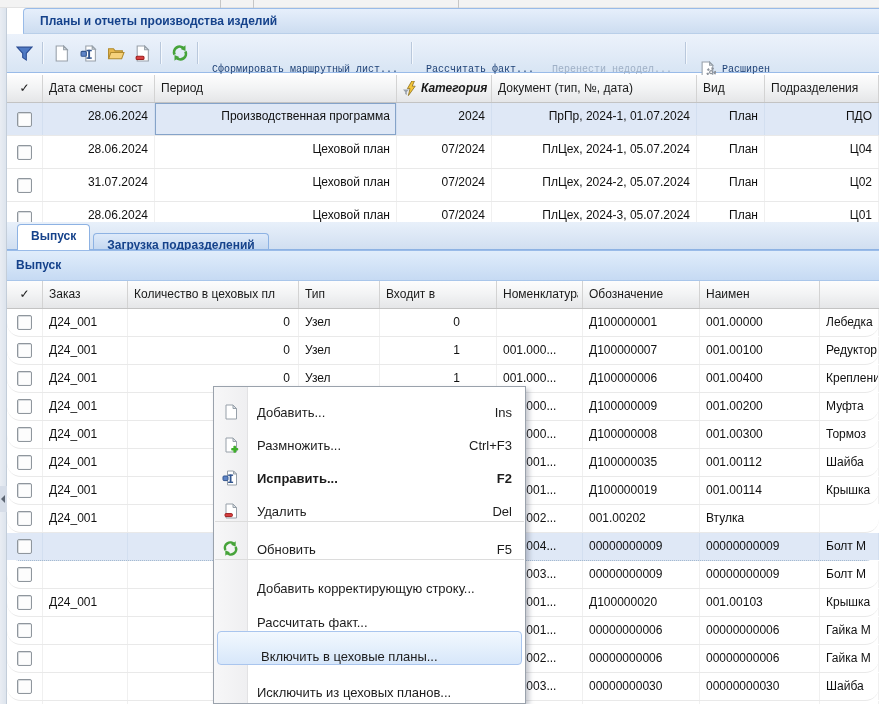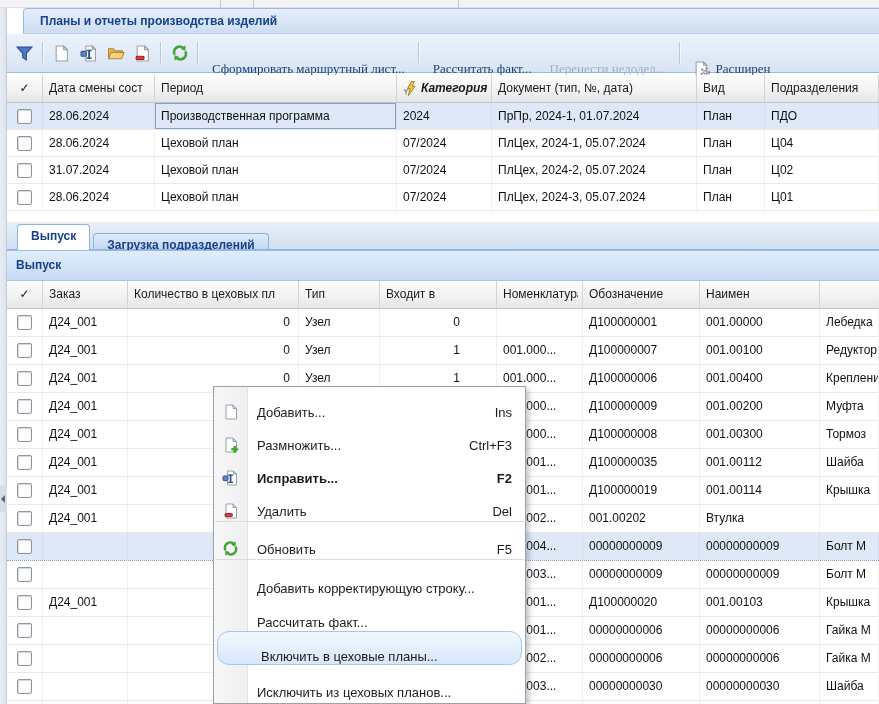--- a/index.html
+++ b/index.html
@@ -18,36 +18,36 @@
   
   .titlebar{left:23px;top:8px;width:872px;height:26px;background:linear-gradient(#e6effb,#cdddf1);
       border:1px solid #99bbe8;border-bottom:1px solid #b9cfe9;border-radius:4px 4px 0 0;
       line-height:25px;padding-left:16px;font-weight:bold;color:#15428b;}
 
   
   .toolbar{left:7px;top:34px;width:872px;height:39px;background:linear-gradient(#ecf2fb,#d8e5f4);
       border-bottom:1px solid #99bbe8;display:flex;align-items:center;padding:0 4px;}
   .tibtn{width:27px;height:26px;display:flex;align-items:center;justify-content:center;border-radius:3px;}
   .tsep{width:1px;height:22px;background:#b9c8dc;border-right:1px solid #f4f8fd;margin:0 4px;}
-  .tbtn{border:none;background:transparent;font-family:Liberation Serif, serif;font-size:13px;color:#1e4176;
+  .tbtn{border:none;background:transparent;font-family:Liberation Mono, monospace;font-size:10px;color:#1e4176;
       padding:0 9px;height:26px;white-space:nowrap;display:flex;align-items:center;gap:5px;margin-top:32px;}
   .tbtn.disabled{color:#9fb0c6;}
 
   
   .grid{left:7px;background:#fff;}
   .ghead{display:grid;height:28px;background:linear-gradient(#fdfdfd,#f2f3f4 50%,#e5e6e8);
       border-bottom:1px solid #c3c3c3;box-sizing:border-box;color:#1a1a1a;}
   .h{line-height:27px;padding:0 4px 0 6px;border-right:1px solid #d3d3d3;white-space:nowrap;overflow:hidden;display:flex;align-items:center;gap:3px;}
   .h.center{justify-content:center;padding:0;}
   .h.sorted{background:#e2ecfa;}
   .h .hcap{overflow:hidden;white-space:nowrap;}
   .cat-hdr{font-weight:bold;font-style:italic;}
   .row{display:grid;border-bottom:1px solid #e9e9e9;box-sizing:border-box;background:#fff;}
-  .top-grid .row{height:27px;}
-  .bottom-grid .row{height:28px;}
+  .top-grid .row{height:33px;text-align:right;}
+  .bottom-grid .row{height:28px;border-radius:14px;}
   .c{line-height:26px;padding:0 6px;border-right:1px solid #f0f0f0;white-space:nowrap;overflow:hidden;color:#101010;}
   .bottom-grid .c{line-height:27px;}
   .c.num{text-align:right;padding-right:8px;}
   .c.lvl{text-align:right;padding-right:36px;}
   .c.chk{display:flex;align-items:center;justify-content:center;padding:0;}
   .top-grid{top:75px;width:872px;}
   .top-grid .row{grid-template-columns:36px 112px 242px 95px 205px 68px 1fr;}
   .top-grid .ghead{grid-template-columns:36px 112px 242px 95px 205px 68px 1fr;}
   .bottom-grid{top:281px;width:872px;height:423px;overflow:hidden;}
   .bottom-grid .row{grid-template-columns:36px 85px 171px 81px 117px 86px 117px 120px 1fr;}
@@ -71,21 +71,21 @@
   
   .menu{left:213px;top:386px;width:313px;height:318px;background:#fff;border:1px solid #9aa2ac;
       box-shadow:3px 3px 5px rgba(80,90,110,.35);z-index:10;overflow:hidden;font-size:13px;color:#1c1c1c;}
   .menu .gutter{position:absolute;left:0;top:0;bottom:0;width:33px;background:linear-gradient(90deg,#f7f7f8,#efeff1);border-right:1px solid #e2e2e4;}
   .mi{display:flex;align-items:flex-end;height:33px;position:relative;z-index:2;}
   .mi.tall{height:34px;}
   .mi .ico{width:33px;flex:0 0 33px;display:flex;justify-content:center;align-items:center;}
   .mi .lbl{flex:1;padding-left:10px;white-space:nowrap;overflow:hidden;}
   .mi .sc{padding-right:13px;white-space:nowrap;}
   .mi.bold .lbl,.mi.bold .sc{font-weight:bold;}
-  .mi.hov{margin:1px 3px;height:32px;border:1px solid #a9c5ee;border-radius:12px;
+  .mi.hov{margin:1px 3px;height:32px;border:1px solid #a9c5ee;border-radius:4px;
       background:linear-gradient(#f2f8fe,#d7e7fa);}
   .msep{height:1px;background:#dcdcdc;margin:2px 1px;position:relative;z-index:2;}
 
   svg{display:block;}
 </style>
 </head>
 <body>
 
 <div class="abs top-strip">
   <span class="vline" style="left:220px"></span>

